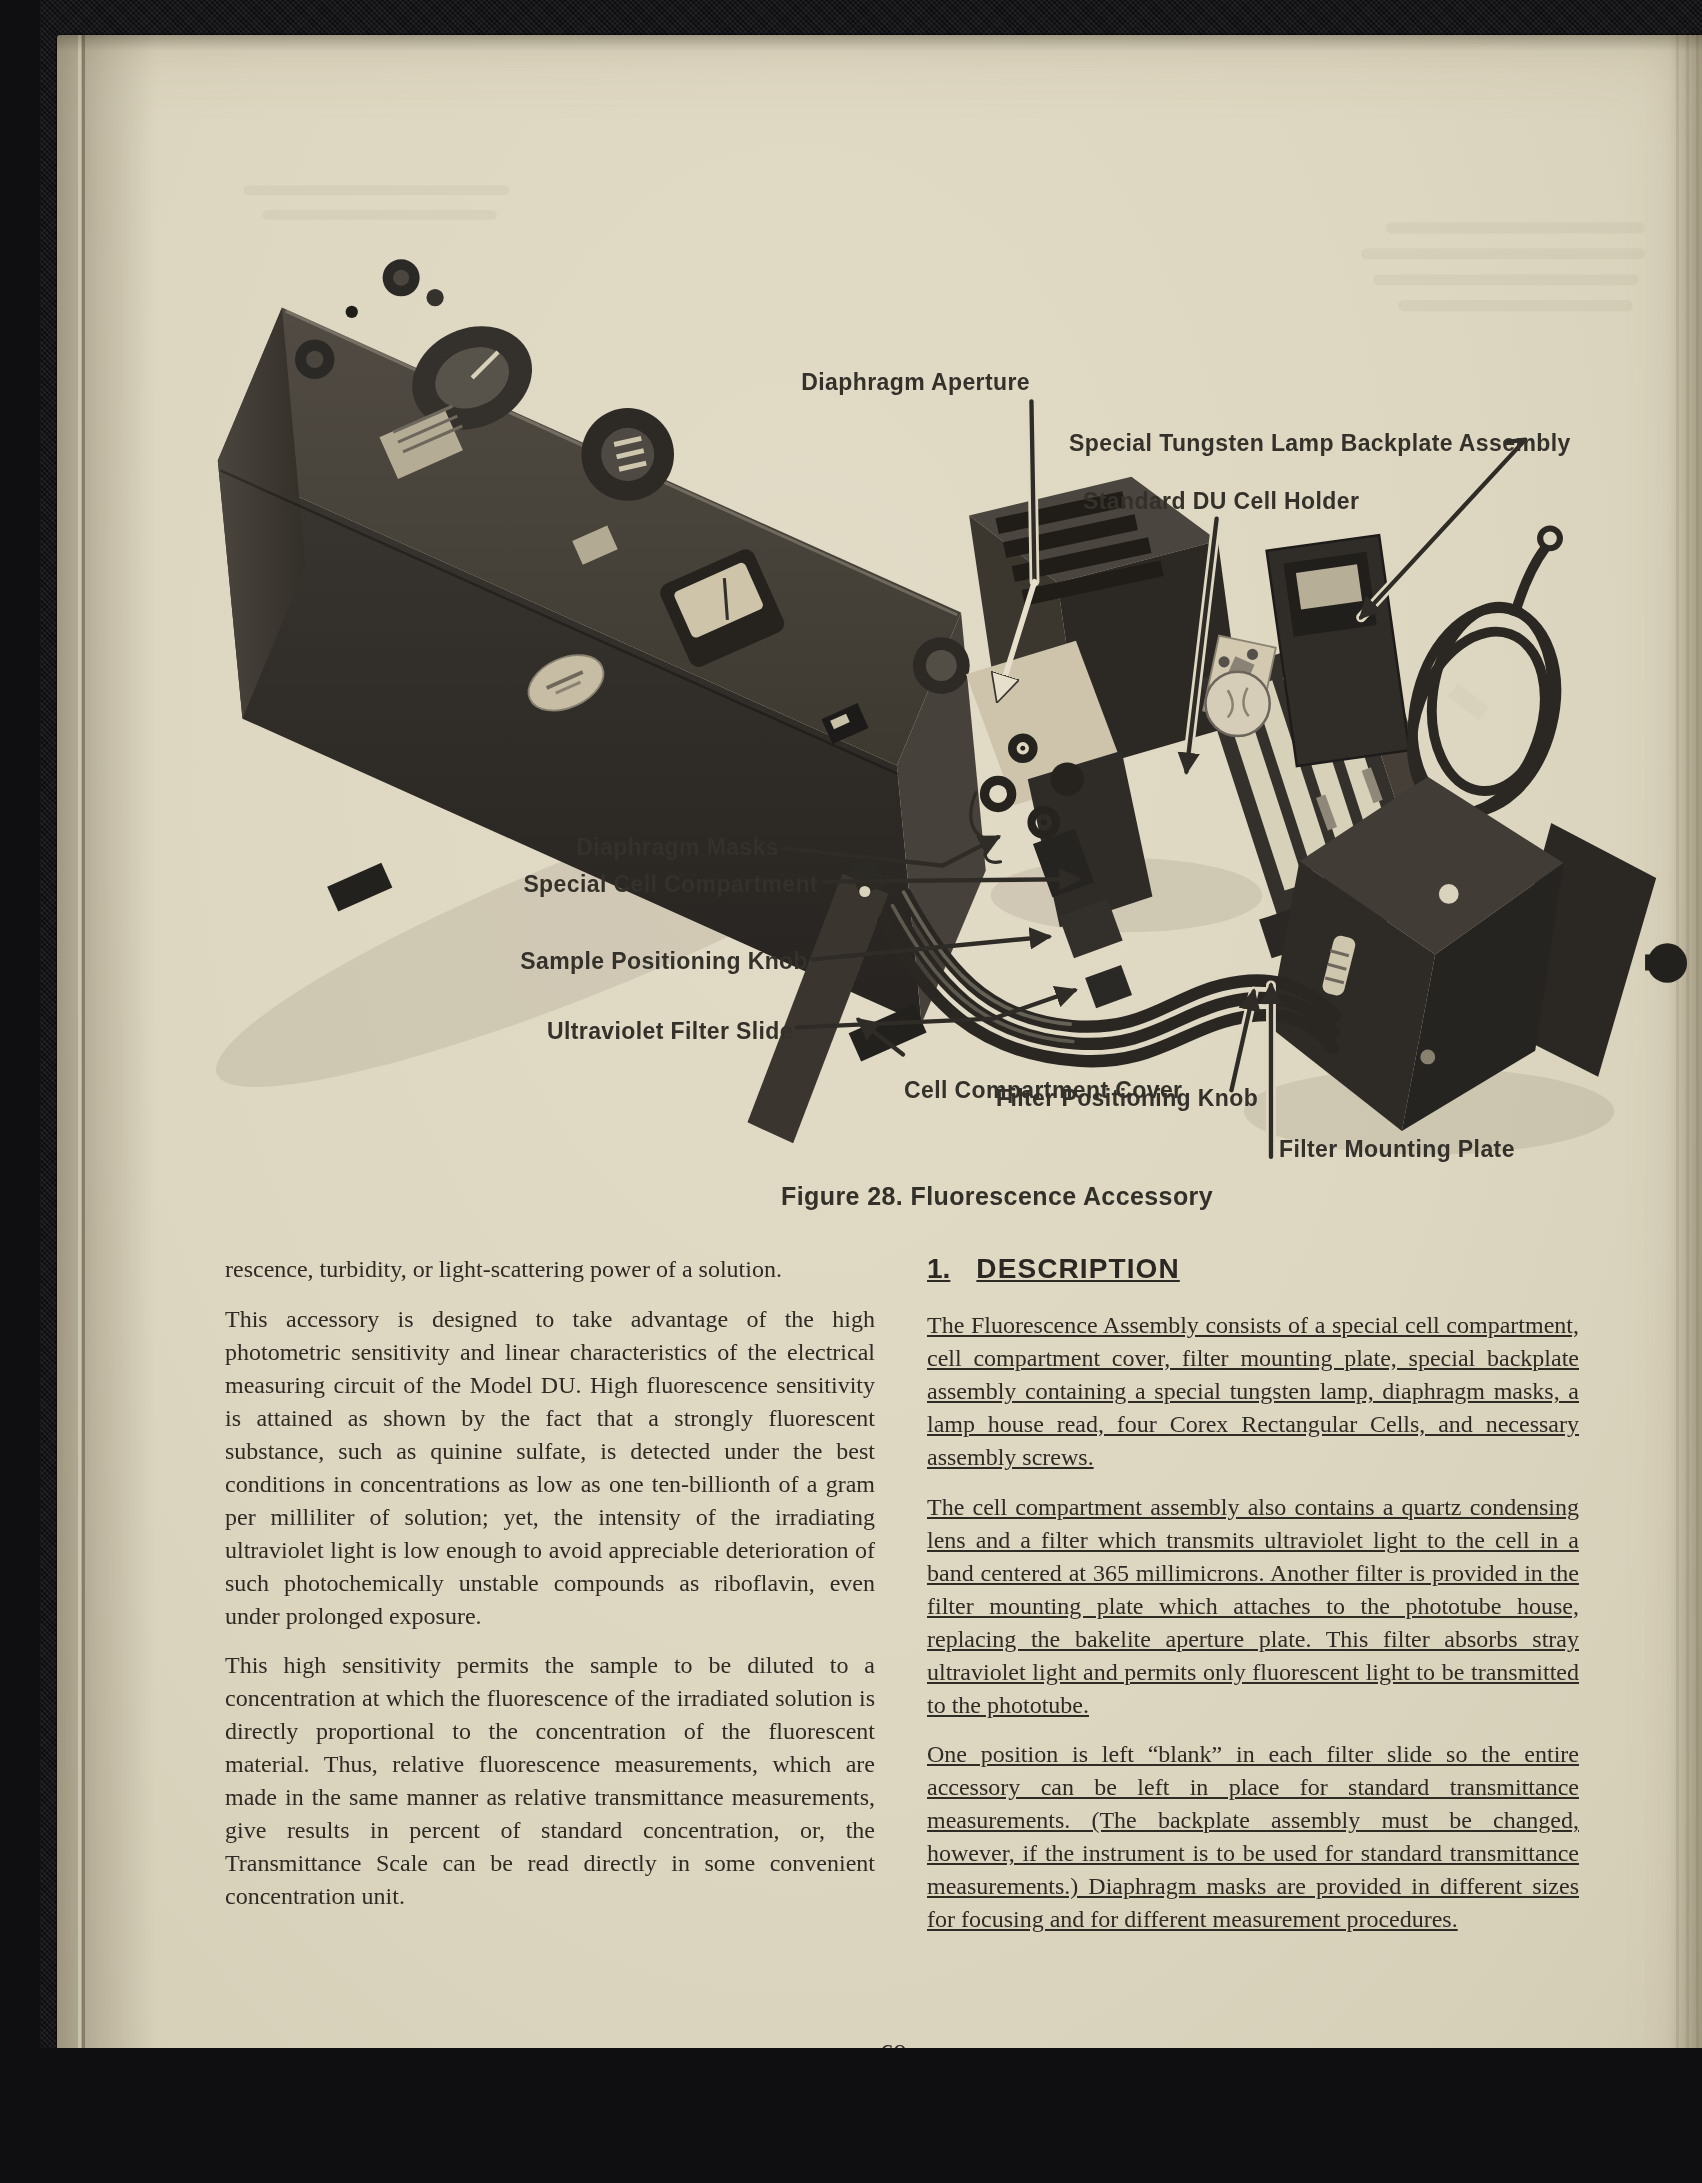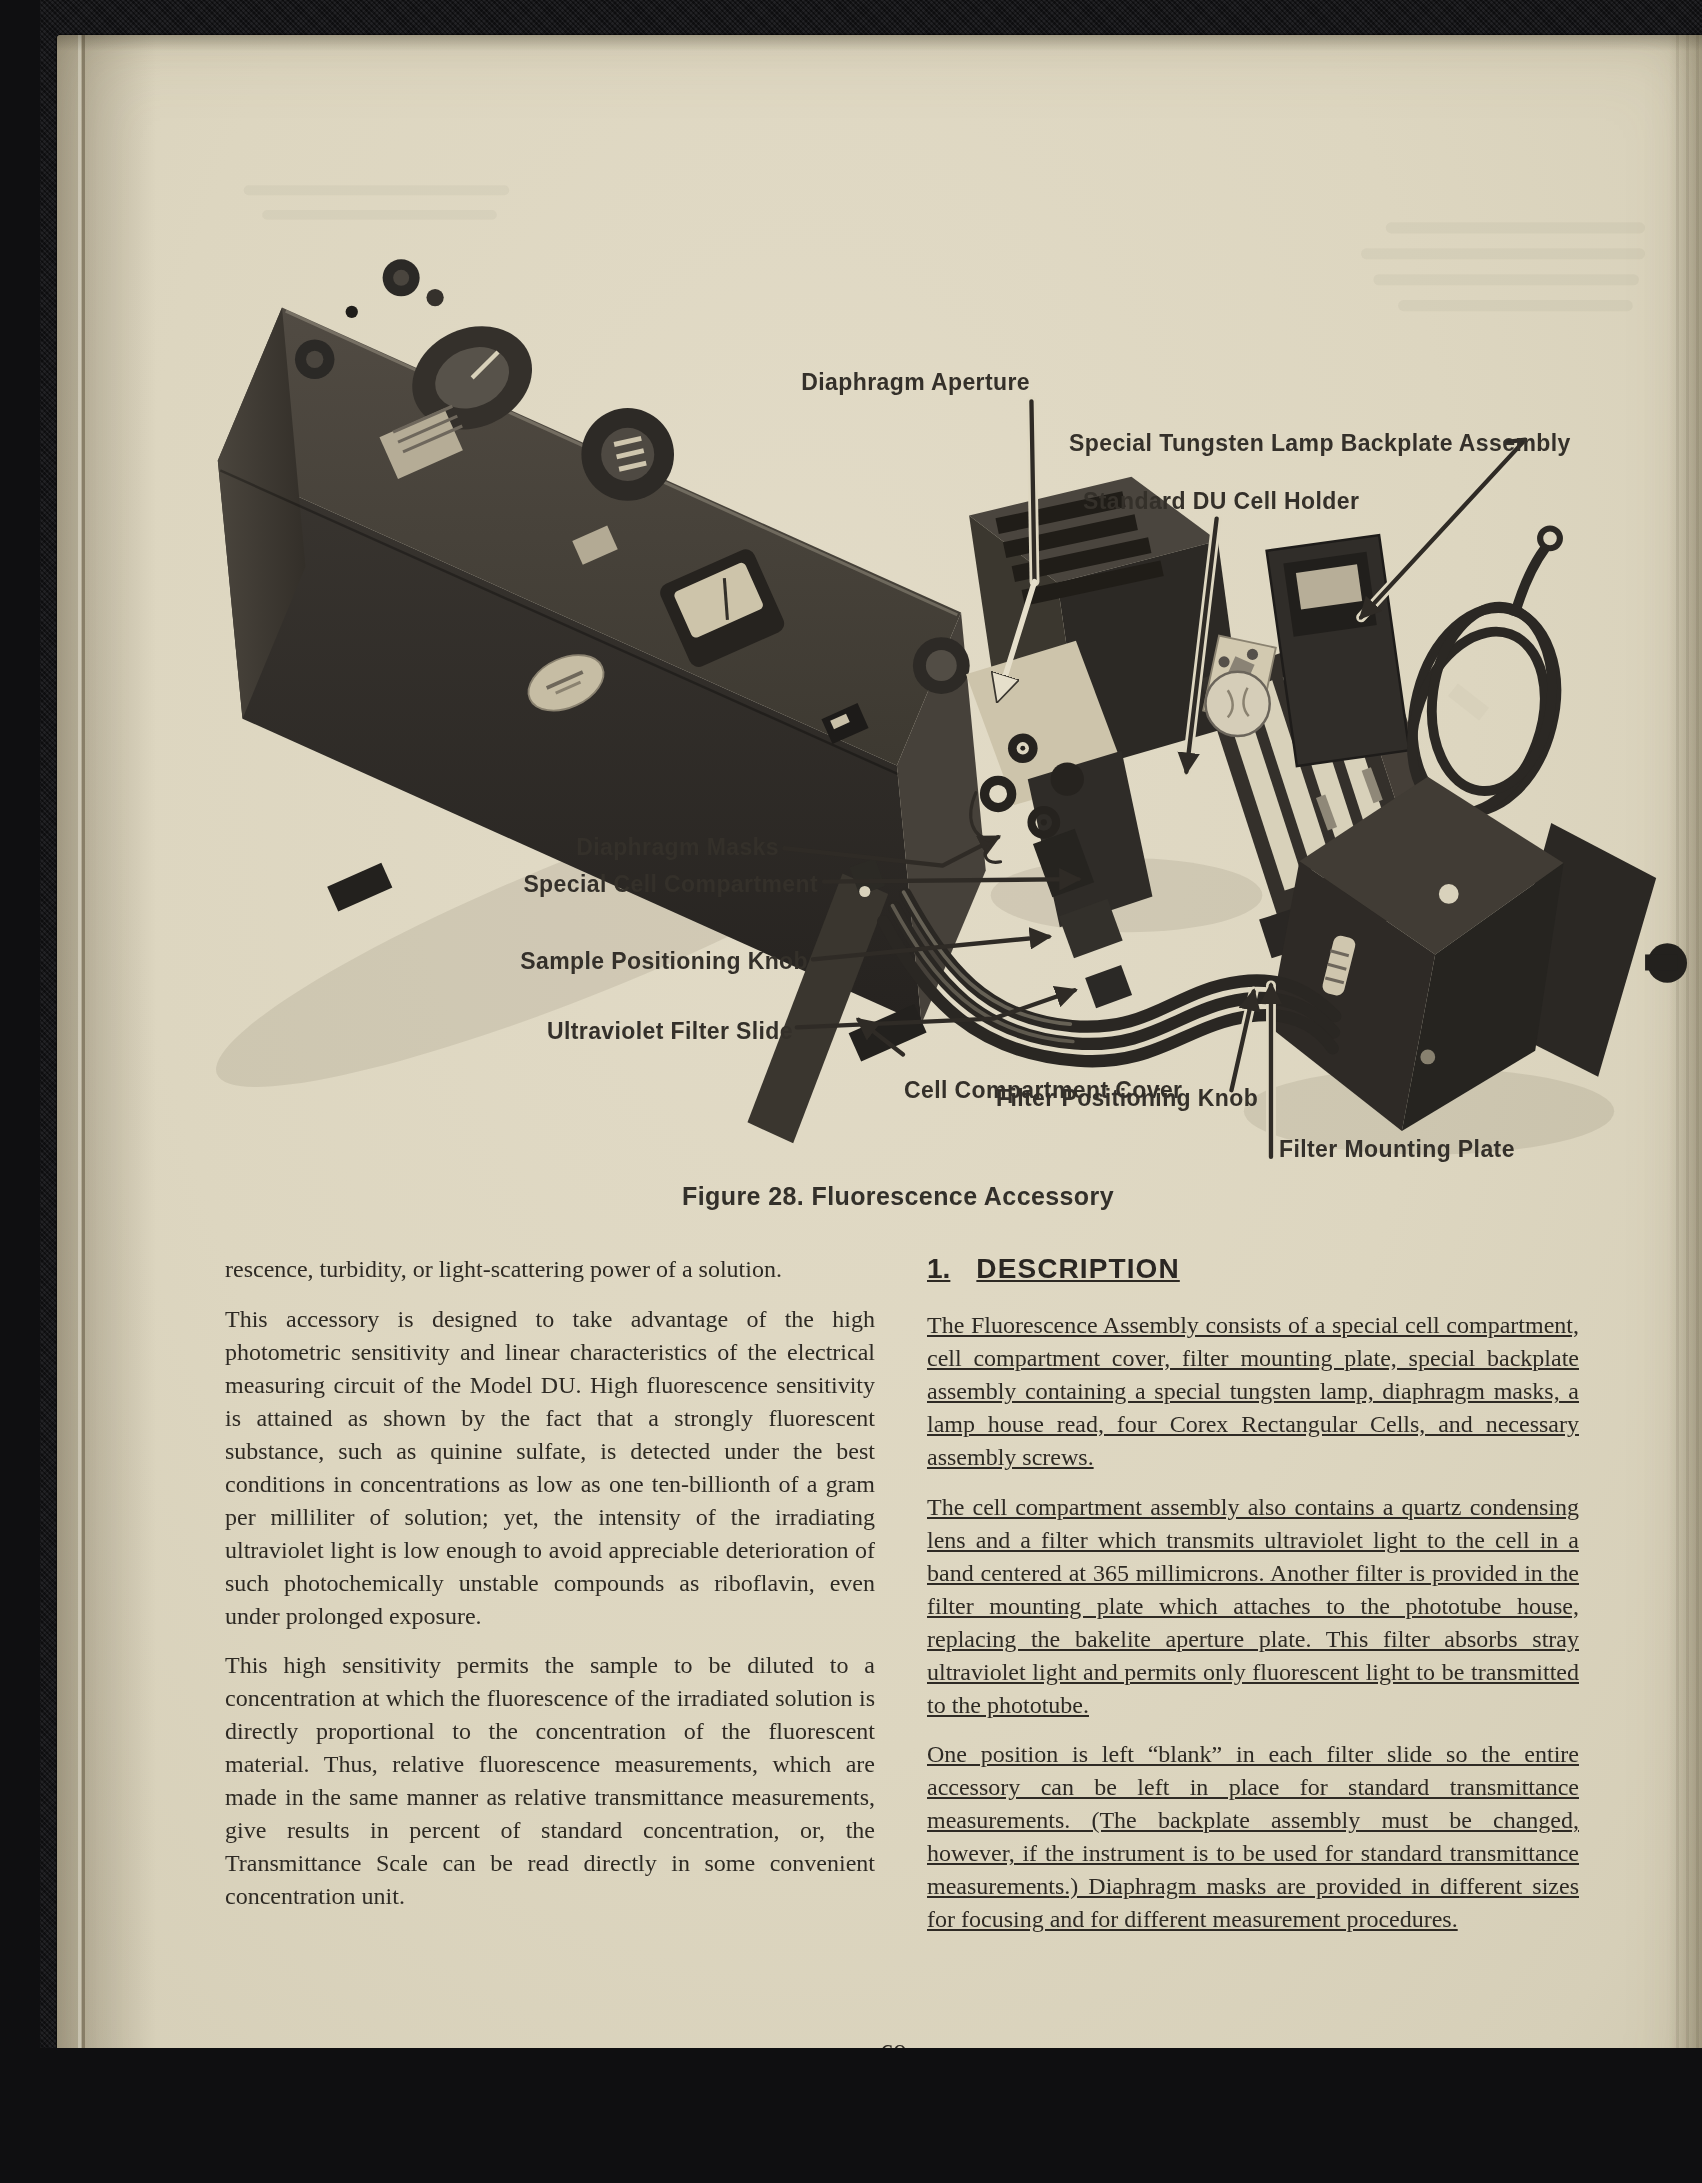--- a/index.html
+++ b/index.html
@@ -25,21 +25,21 @@
     background:
       repeating-linear-gradient(90deg, rgba(60,50,30,0) 0 7.4px, rgba(60,50,30,0.10) 7.4px 10px),
       linear-gradient(90deg, rgba(80,70,45,0) 0%, rgba(80,70,45,0.30) 100%);}
   .top-shade{position:absolute;left:0;top:0;width:100%;height:16px;background:linear-gradient(180deg, rgba(40,35,22,0.25), rgba(40,35,22,0));}
   .bottom-shade{position:absolute;left:0;bottom:0;width:100%;height:18.5px;background:linear-gradient(0deg, rgba(40,35,22,0.28), rgba(40,35,22,0));}
 
   .figure-svg{position:absolute;left:0;top:0;width:1702px;height:2183px;}
 
   .label{position:absolute;font:700 23px/1.15 "Liberation Sans",sans-serif;color:#34302a;
     white-space:nowrap;letter-spacing:0.4px;}
-  .caption{position:absolute;left:543px;top:1181px;width:630px;text-align:center;
+  .caption{position:absolute;left:543px;top:1181px;width:630px;text-align:right;
     font:700 25px/1.2 "Liberation Sans",sans-serif;color:#33302a;letter-spacing:0.4px;}
 
   .col{position:absolute;width:650px;color:#2e2a24;font-family:"Liberation Serif",serif;
     font-size:24px;line-height:33px;text-align:justify;}
   .col-left{left:185px;top:1253px;}
   .col-right{left:887px;top:1252px;width:652px;text-decoration:underline;}
   .col p{margin:0 0 16.7px 0;}
   .col p:last-child{margin-bottom:0;}
   .heading{font:700 28px/1.15 "Liberation Sans",sans-serif;letter-spacing:1.1px;color:#2b2723;margin:1.2px 0 23.5px 0;}
   .heading .num{margin-right:26px;letter-spacing:0;}

